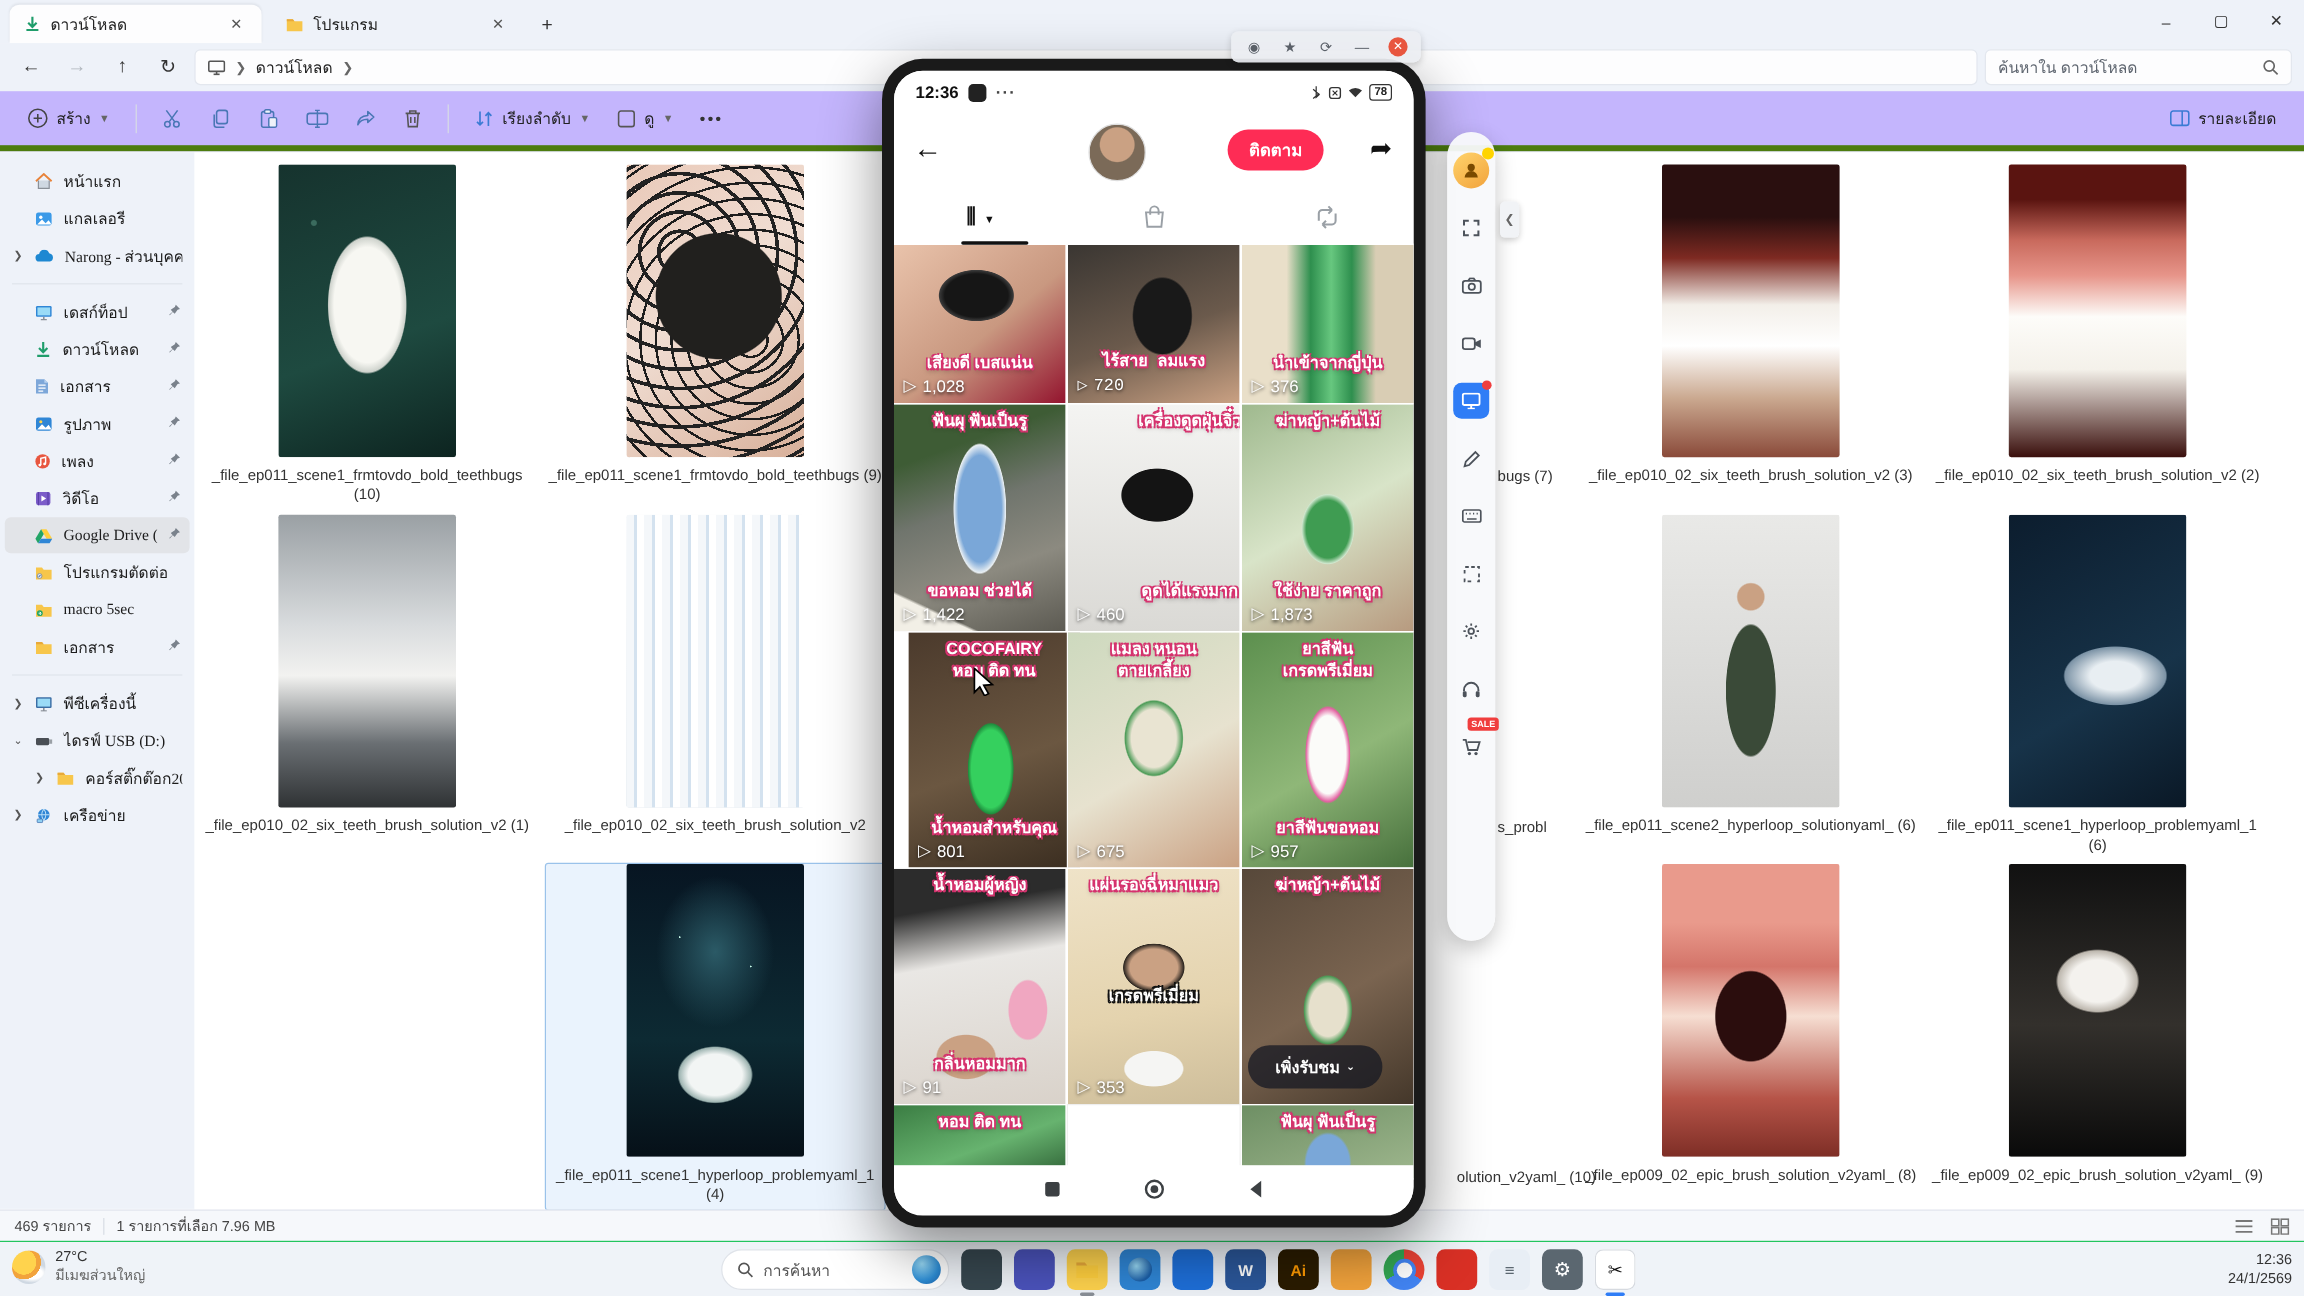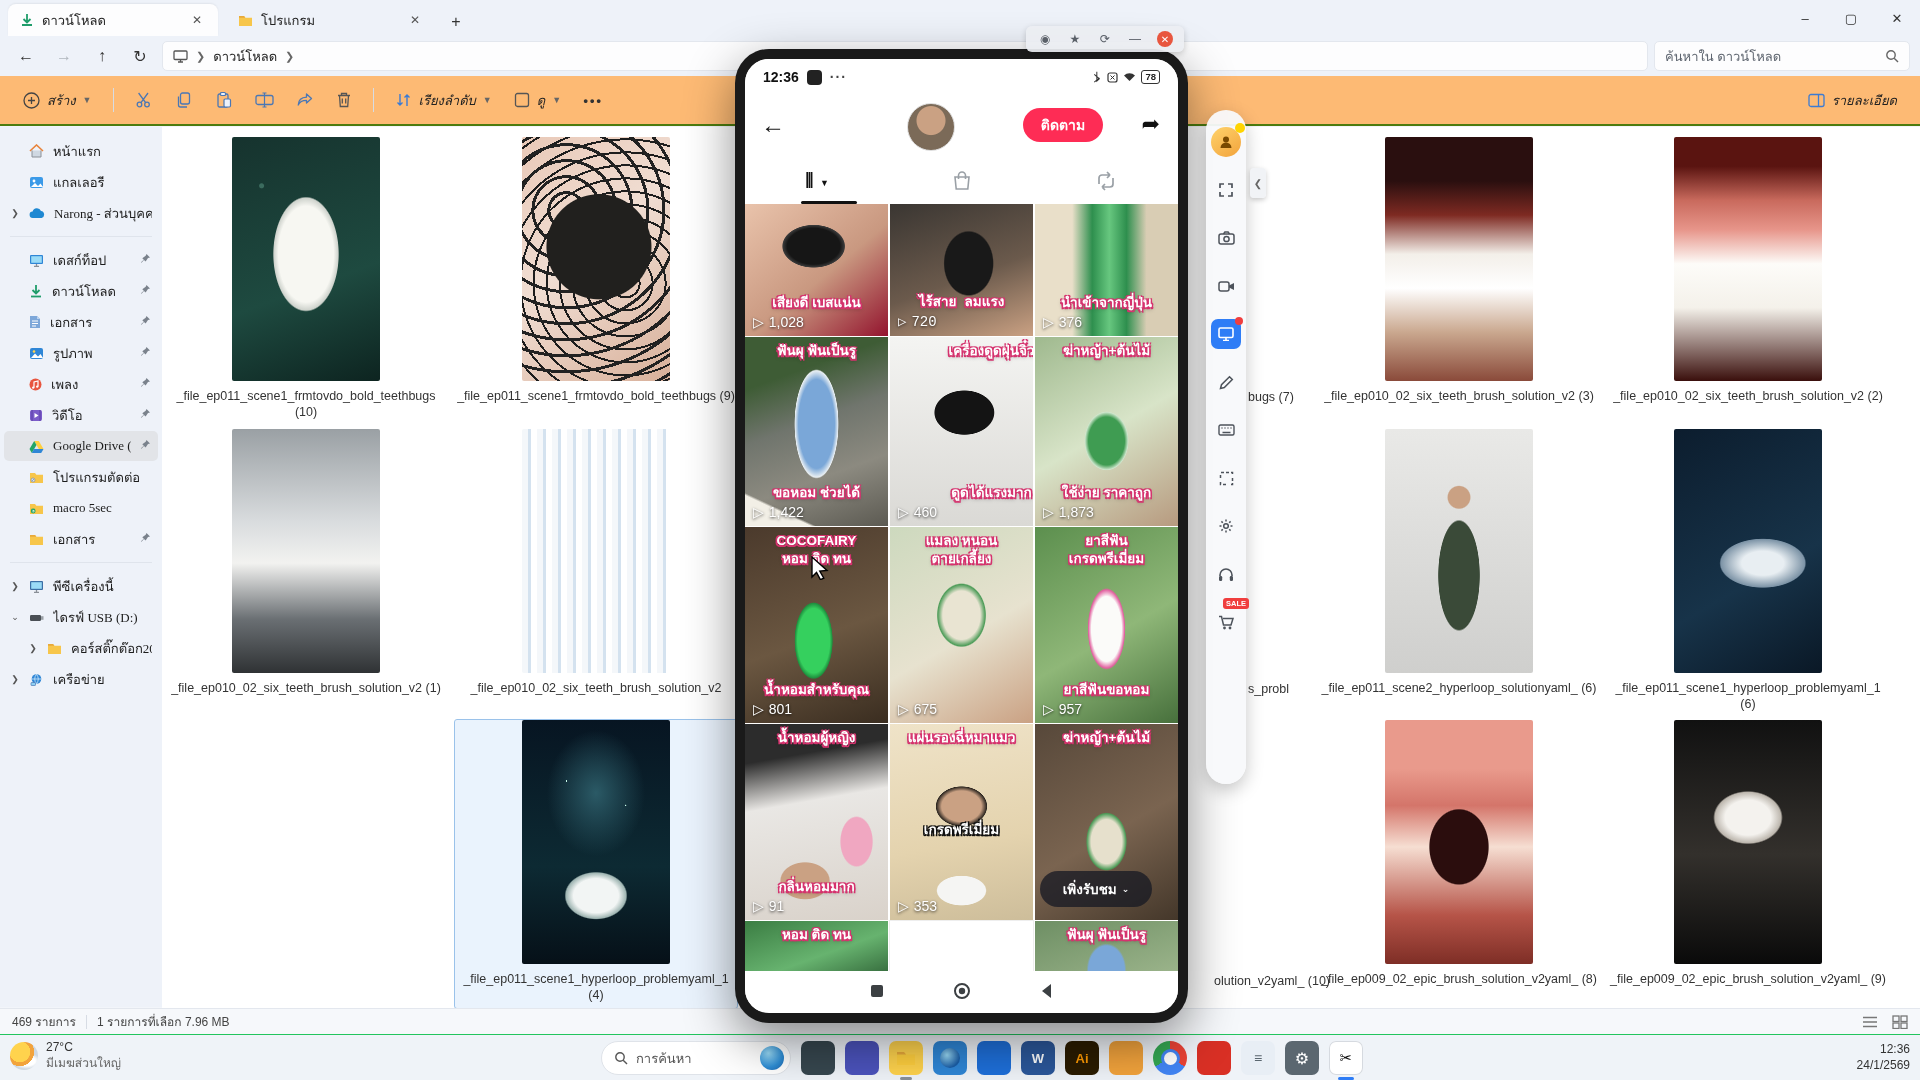--- a/index.html
+++ b/index.html
@@ -18,21 +18,21 @@
   .wincontrols div { width:46px; height:36px; display:flex; align-items:center; justify-content:center; font-size:13px; color:#333; }
 
   .addrbar { position:absolute; left:0; top:36px; width:1920px; height:40px; background:#eef2f9; display:flex; align-items:center; gap:6px; padding:0 10px; }
   .navbtn { width:32px; height:30px; display:flex; align-items:center; justify-content:center; font-size:16px; color:#333; border-radius:5px; }
   .navbtn.dim { color:#b0b6bd; }
   .breadcrumb { flex:1; height:30px; background:#fdfdfe; border:1px solid #e3e7ee; border-radius:5px; display:flex; align-items:center; gap:8px; padding:0 10px; font-size:13px; color:#222; }
   .crumb-sep { color:#666; font-size:11px; }
   .searchbox { width:256px; height:30px; background:#fdfdfe; border:1px solid #e3e7ee; border-radius:5px; display:flex; align-items:center; padding:0 10px; font-size:13px; color:#5f6670; }
   .searchbox .mag { margin-left:auto; }
 
-  .toolbar { position:absolute; left:0; top:76px; width:1920px; height:50px; background:#fdba74; border-bottom:2px solid #4d7c0f; display:flex; align-items:center; padding:0 14px; gap:4px;font-style:italic; }
+  .toolbar { position:absolute; left:0; top:76px; width:1920px; height:50px; background:#c4b5fd; border-bottom:5px solid #4d7c0f; display:flex; align-items:center; padding:0 14px; gap:4px; }
   .tbtn { display:flex; align-items:center; gap:7px; padding:7px 9px; border-radius:5px; font-size:13px; color:#222; }
   .tsep { width:1px; height:24px; background:#d7dce4; margin:0 8px; }
   .chev { font-size:9px; color:#666; }
   .tb-right { margin-left:auto; display:flex; align-items:flex-end; }
   svg.ic { display:block; }
 
   .sidebar { position:absolute; left:0; top:127px; width:162px; height:880px; background:#eef2f9; overflow:hidden; padding-top:8px; }
   .sb-item { display:flex; align-items:center; gap:9px; height:30px; margin:1px 4px; padding:0 6px; border-radius:5px; font-size:13px; color:#1c1c1c; position:relative;font-family:Liberation Serif, serif; }
   .sb-item.sel { background:#e2e4e8; }
   .sb-item .chv { width:10px; font-size:9px; color:#555; flex:0 0 10px; text-align:center; }
@@ -577,21 +577,21 @@
           <div class="p-tile pt-vac2" style="left: 145px; top: 278px; width: 143px; height: 189px; padding-left: 30px;">
             <div class="p-cap" style="top:6px">เครื่องดูดฝุ่นจิ๋ว</div>
             <div class="p-cap" style="bottom:24px">ดูดได้แรงมาก</div>
             <div class="p-views"><span>▷</span>460</div>
           </div>
           <div class="p-tile pt-jar" style="left: 290px; top: 278px; width: 143px; height: 189px;">
             <div class="p-cap" style="top:6px">ฆ่าหญ้า+ต้นไม้</div>
             <div class="p-cap" style="bottom:24px">ใช้ง่าย ราคาถูก</div>
             <div class="p-views"><span>▷</span>1,873</div>
           </div>
-          <div class="p-tile pt-rollon" style="left: 0px; top: 468px; width: 143px; height: 196px;">
+          <div class="p-tile pt-rollon" style="left: 12px; top: 468px; width: 143px; height: 196px;">
             <div class="p-cap" style="top:6px">COCOFAIRY</div>
             <div class="p-cap" style="top:24px">หอม ติด ทน</div>
             <div class="p-cap" style="bottom:24px">น้ำหอมสำหรับคุณ</div>
             <div class="p-views"><span>▷</span>801</div>
           </div>
           <div class="p-tile pt-jar2" style="left: 145px; top: 468px; width: 143px; height: 196px;">
             <div class="p-cap" style="top:6px">แมลง หนอน</div>
             <div class="p-cap" style="top:24px">ตายเกลี้ยง</div>
             <div class="p-views"><span>▷</span>675</div>
           </div>

